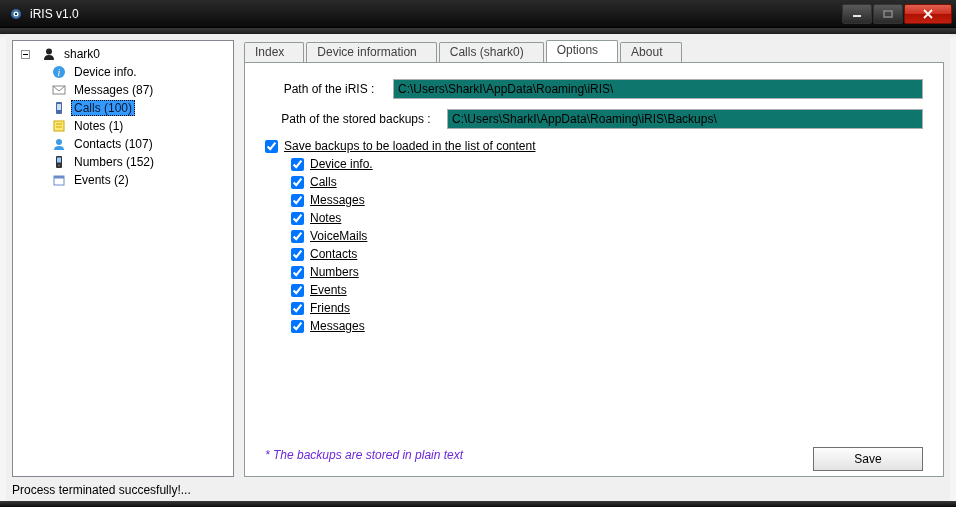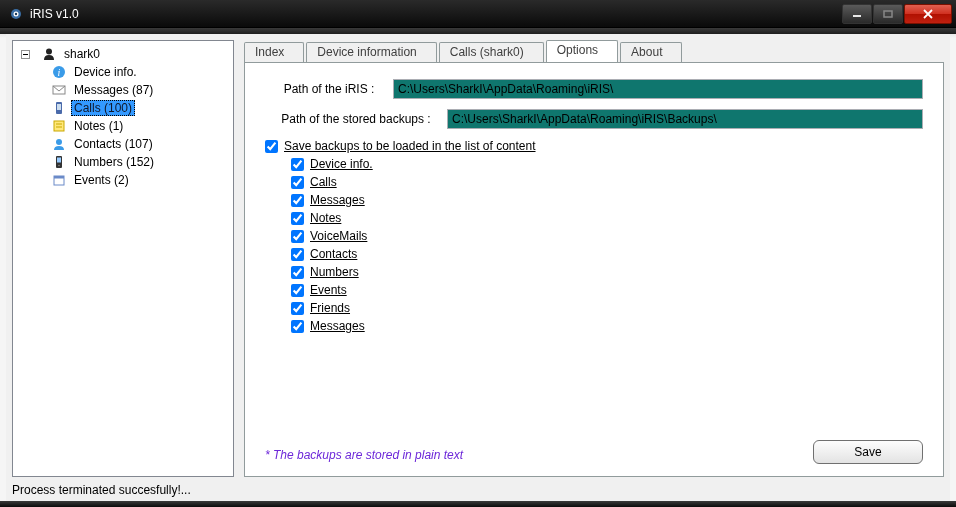--- a/index.html
+++ b/index.html
@@ -168,26 +168,26 @@
   .footnote {
     font-style: italic;
     color: #6d28d9;
     position: absolute;
     left: 20px;
     bottom: 14px;
   }
   .save-btn {
     position: absolute;
     right: 20px;
-    bottom: 12px;
+    bottom: 5px;
     width: 110px;
     height: 24px;
     background: linear-gradient(to bottom, #fdfdfd, #e3e3e3);
     border: 1px solid #707070;
-    border-radius: 6px;
+    border-radius: 0;
     font-family: inherit;
     font-size: 12px;
     cursor: default;
   }
   .statusbar {
     height: 20px;
     padding: 2px 6px;
     background: #f0f0f0;
     color: #000000;
     font-size: 12px;

